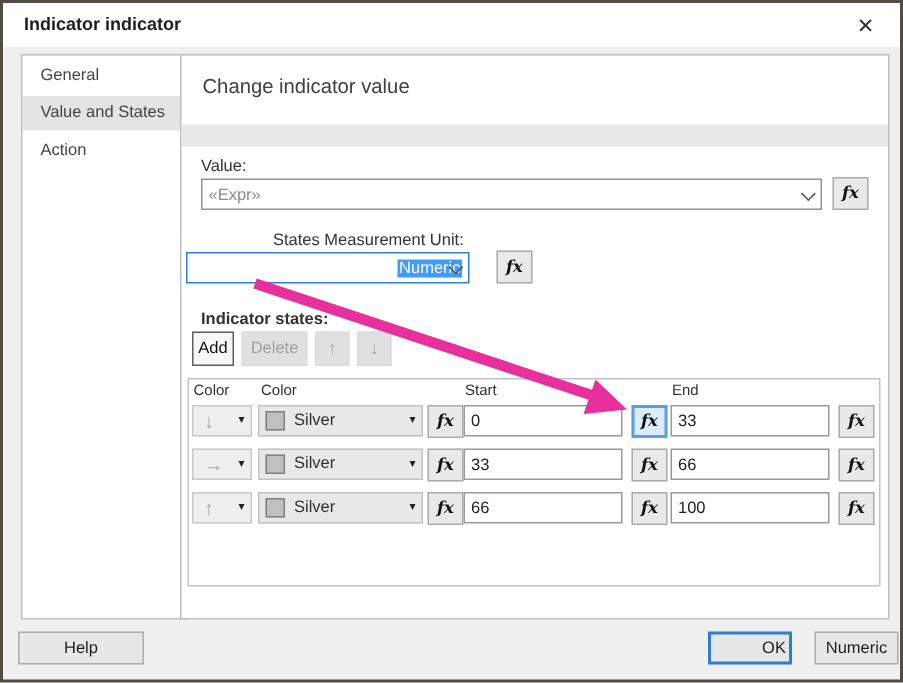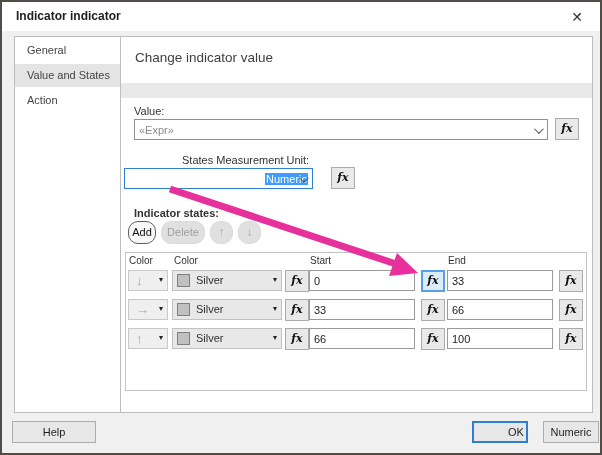--- a/index.html
+++ b/index.html
@@ -24,21 +24,21 @@
   .combo.focused{ border-color:#2f7fd4; }
   .expr{ color:#8a8a8a; }
   .sel{ background:#3f9bfd; color:#fff; padding:0 1px; }
   .chev{ position:absolute; right:6px; top:7px; width:7px; height:7px; border-right:1px solid #555;
          border-bottom:1px solid #555; transform:rotate(45deg) translateY(-2px); }
   .fxbtn{ position:absolute; width:24px; height:22px; background:#e9e9e9; border:1px solid #ababab;
           text-align:center; cursor:pointer; font-family:"DejaVu Serif", serif;
           font-style:italic; font-weight:bold; font-size:11px; line-height:20px; color:#111; }
   .fxbtn.hl{ border:2px solid #55a0e8; background:#ddecfa; line-height:18px; }
   .toolbar{ position:absolute; left:7px; top:184px; height:23px; display:flex; gap:5px; }
-  .tbtn{ height:23px; font-size:11px; text-align:center; cursor:pointer;border-radius:10px; }
+  .tbtn{ height:23px; font-size:11px; text-align:center; cursor:pointer; }
   .tbtn.add{ width:28px; background:#f8f8f8; border:1px solid #5f5f5f; color:#111; line-height:21px; }
   .tbtn.disabled{ background:#e0e0e0; border:1px solid #dcdcdc; color:#9f9f9f; cursor:default; }
   .tbtn.del{ width:44px; line-height:21px; }
   .tbtn.mv{ width:23px; line-height:21px; font-size:12px; color:#a8a8a8; }
   .states-table{ position:absolute; left:4px; top:215px; width:462px; height:139px;
                  border:1px solid #c3c3c3; background:#fff; }
   .th{ position:absolute; top:2px; font-size:10px; color:#333; }
   .state-row{ position:absolute; left:0; width:100%; height:21px; }
   .iconbtn{ position:absolute; left:2px; width:40px; height:21px; background:#efefef;
             border:1px solid #c9c9c9; cursor:pointer; }

